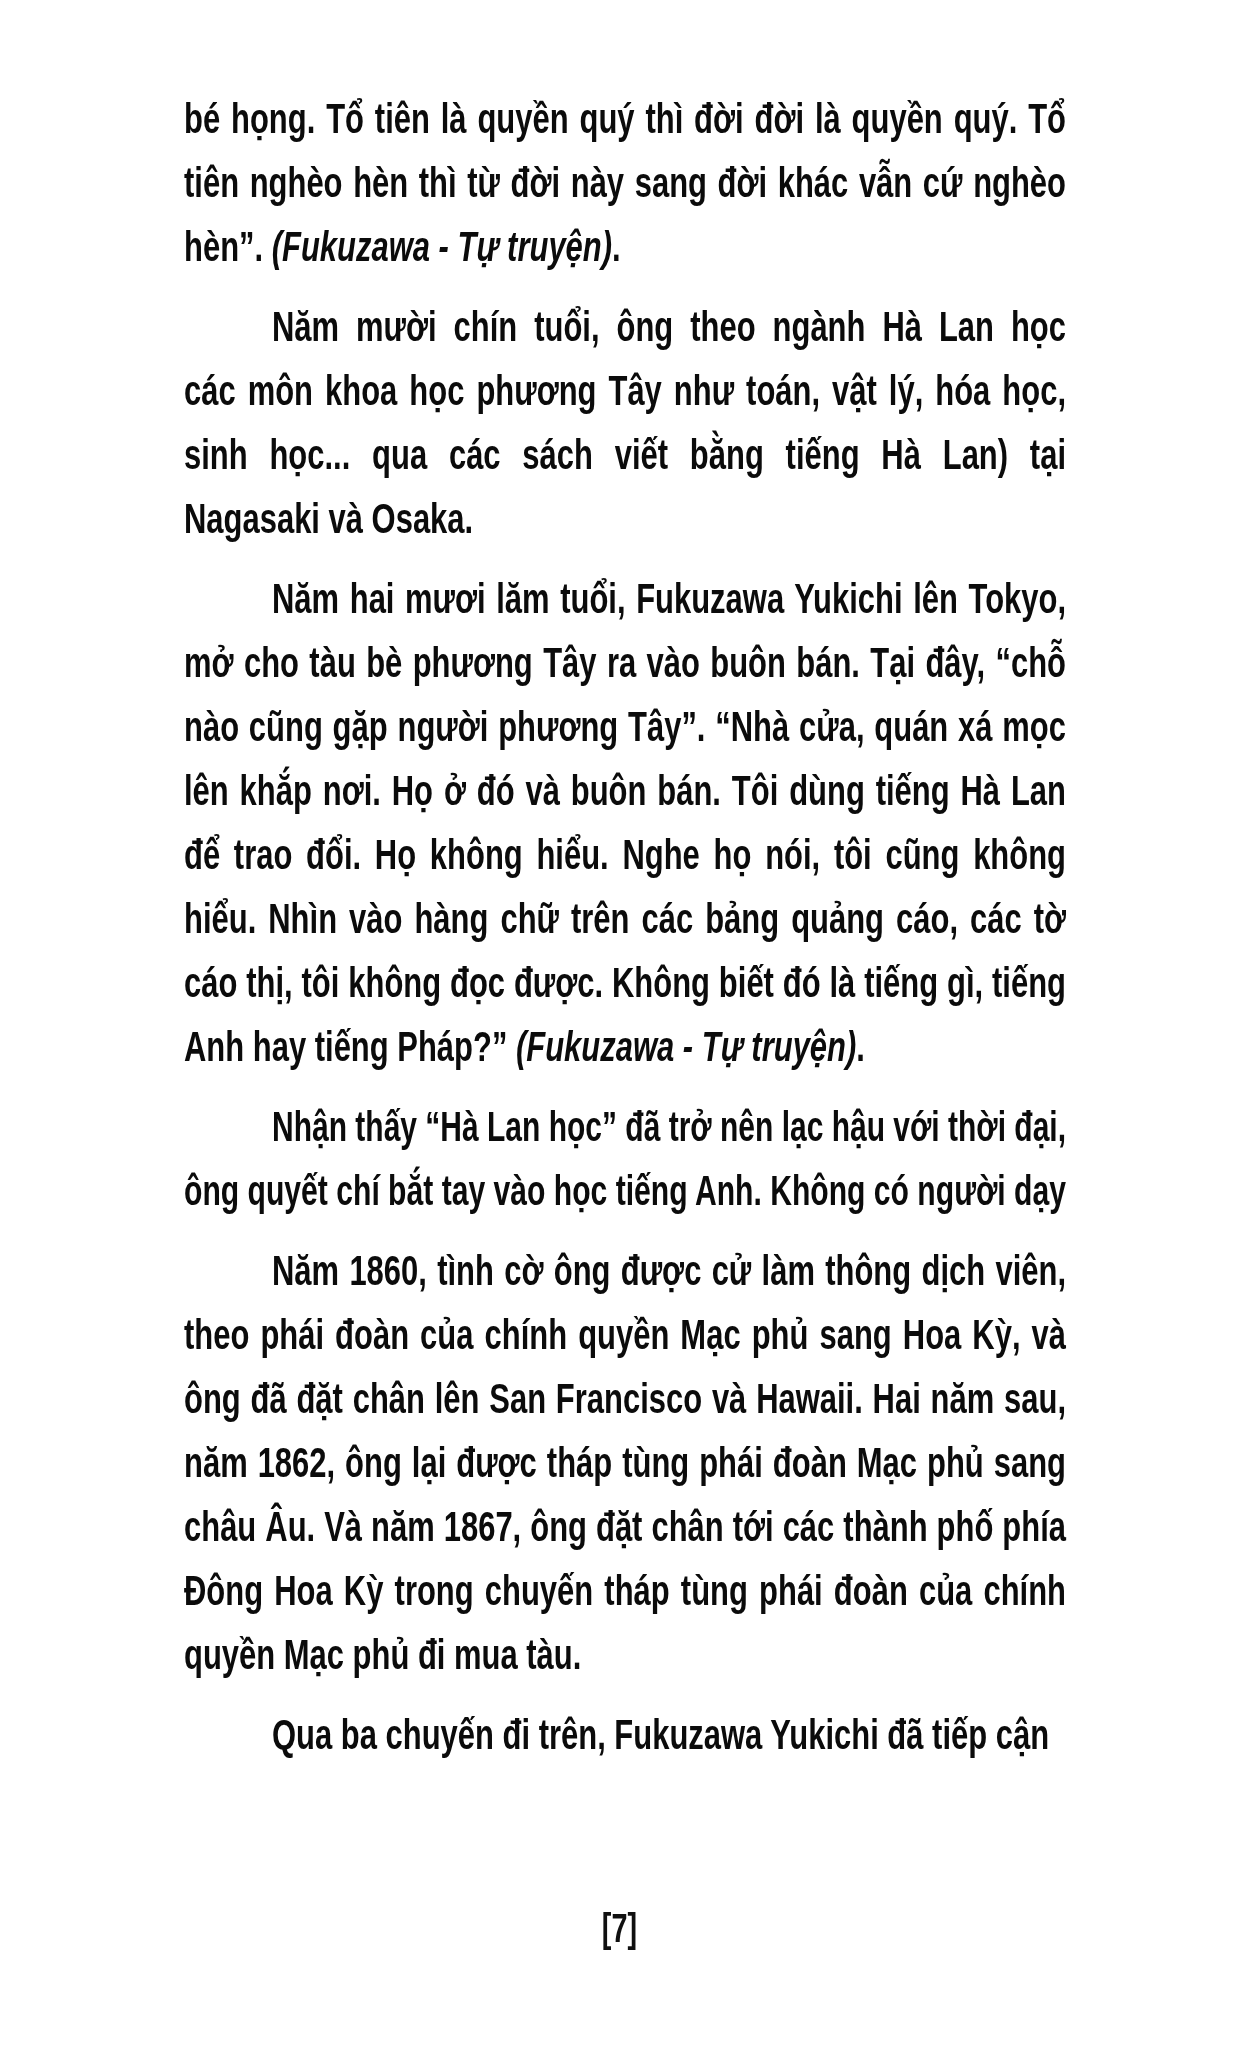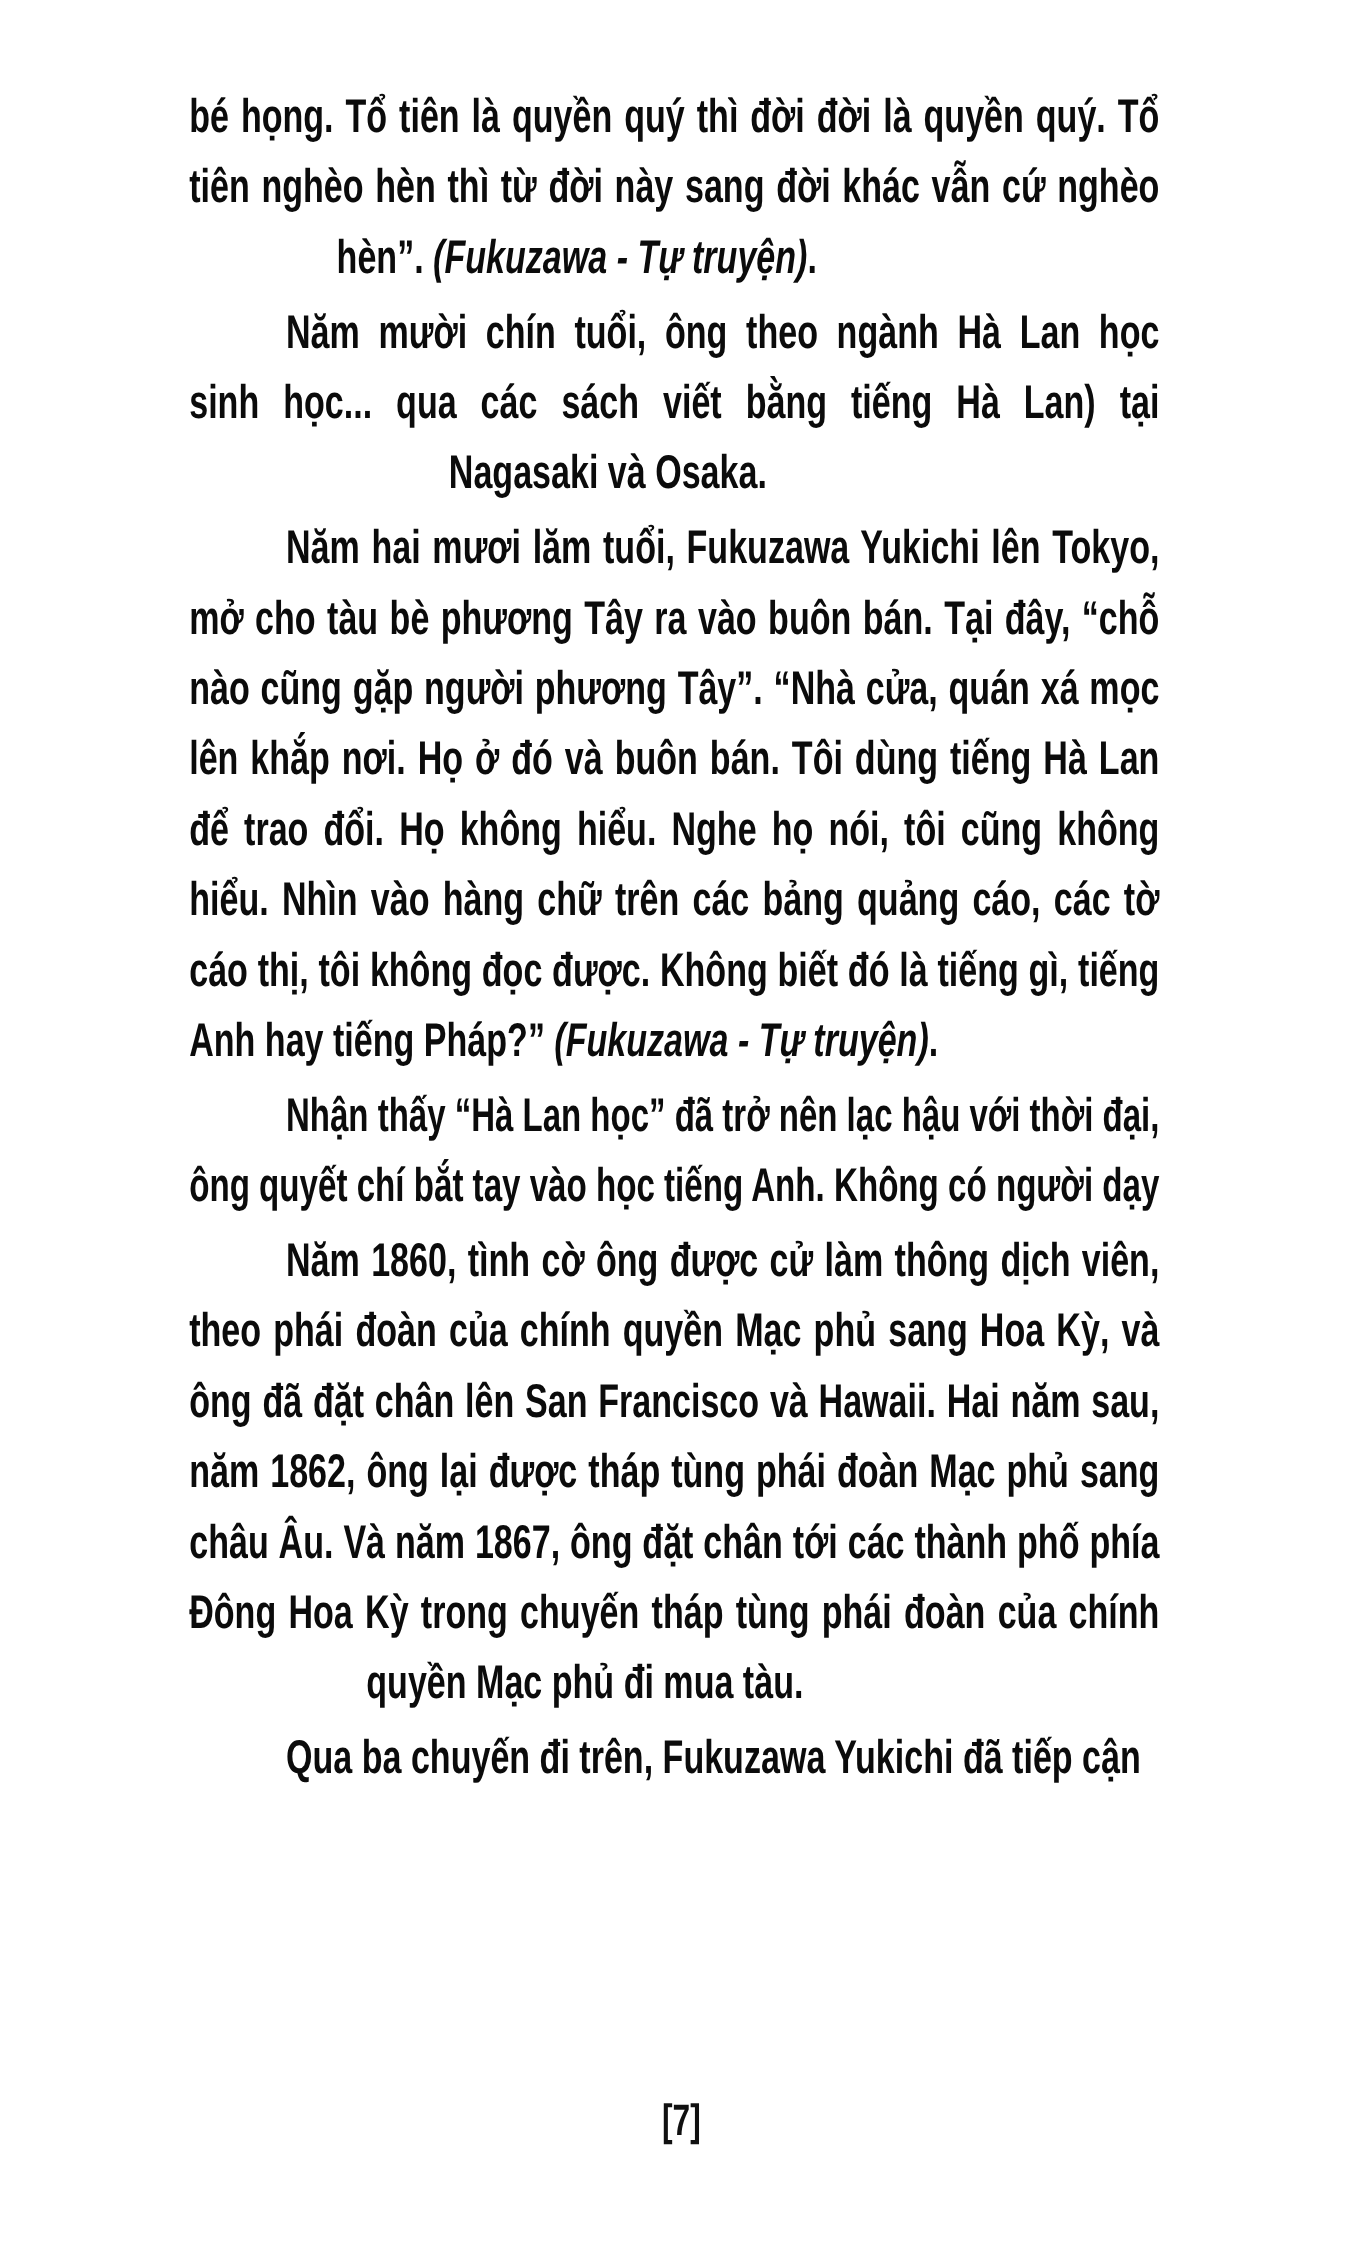--- a/index.html
+++ b/index.html
@@ -12,21 +12,21 @@
   }
   .text-block{
     position:absolute;
     left:168px;top:70px;width:882px;
     color:#0b0b0b;
     font-weight:700;
     font-size:43px;
     line-height:64px;
     letter-spacing:0px;
   }
-  .para{margin:4px;padding:0;text-align:center;}
+  .para{margin:16px;padding:0;}
   .line{
     height:64px;
     white-space:nowrap;
     overflow:visible;
   }
   .line.indent{padding-left:88px;}
   .inner{
     display:inline-block;
     transform-origin:0 50%;
     white-space:nowrap;
@@ -48,20 +48,21 @@
 <body>
 
 <div class="text-block">
     <div class="para">
       <div class="line fit"><span class="inner" style="word-spacing: 3.15865px; transform: scaleX(0.72);"><span class="run">bé họng. Tổ tiên là quyền quý thì đời đời là quyền quý. Tổ</span></span></div>
       <div class="line fit"><span class="inner" style="word-spacing: 2.80078px; transform: scaleX(0.72);"><span class="run">tiên nghèo hèn thì từ đời này sang đời khác vẫn cứ nghèo</span></span></div>
       <div class="line"><span class="inner" style="transform: scaleX(0.72);"><span class="run">hèn”. </span><span class="run italic">(Fukuzawa - Tự truyện)</span><span class="run">.</span></span></div>
     </div>
     <div class="para">
       <div class="line indent fit"><span class="inner" style="word-spacing: 11.6246px; transform: scaleX(0.72);"><span class="run">Năm mười chín tuổi, ông theo ngành Hà Lan học</span></span></div>
+      <div class="line fit"><span class="inner" style="word-spacing: 4.74716px; transform: scaleX(0.72);"><span class="run">các môn khoa học phương Tây như toán, vật lý, hóa học,</span></span></div>
       <div class="line fit"><span class="inner" style="word-spacing: 18.3203px; transform: scaleX(0.72);"><span class="run">sinh học... qua các sách viết bằng tiếng Hà Lan) tại</span></span></div>
       <div class="line"><span class="inner" style="transform: scaleX(0.72);"><span class="run">Nagasaki và Osaka.</span></span></div>
     </div>
     <div class="para">
       <div class="line indent fit"><span class="inner" style="word-spacing: 2.79449px; transform: scaleX(0.72);"><span class="run">Năm hai mươi lăm tuổi, Fukuzawa Yukichi lên Tokyo,</span></span></div>
       <div class="line fit"><span class="inner" style="word-spacing: 2.47526px; transform: scaleX(0.72);"><span class="run">mở cho tàu bè phương Tây ra vào buôn bán. Tại đây, “chỗ</span></span></div>
       <div class="line fit"><span class="inner" style="word-spacing: 1.68125px; transform: scaleX(0.72);"><span class="run">nào cũng gặp người phương Tây”. “Nhà cửa, quán xá mọc</span></span></div>
       <div class="line fit"><span class="inner" style="word-spacing: 3.15986px; transform: scaleX(0.72);"><span class="run">lên khắp nơi. Họ ở đó và buôn bán. Tôi dùng tiếng Hà Lan</span></span></div>
       <div class="line fit"><span class="inner" style="word-spacing: 7.12926px; transform: scaleX(0.72);"><span class="run">để trao đổi. Họ không hiểu. Nghe họ nói, tôi cũng không</span></span></div>
       <div class="line fit"><span class="inner" style="word-spacing: 4.74858px; transform: scaleX(0.72);"><span class="run">hiểu. Nhìn vào hàng chữ trên các bảng quảng cáo, các tờ</span></span></div>

